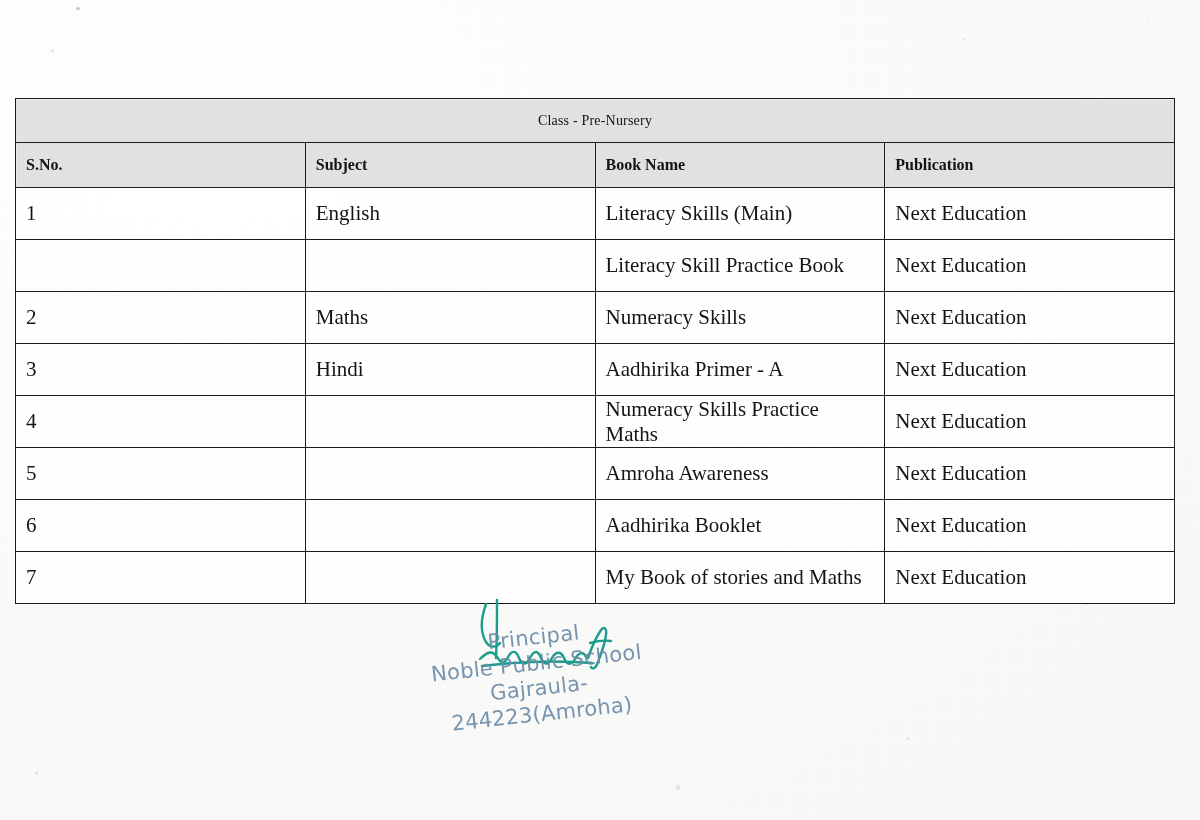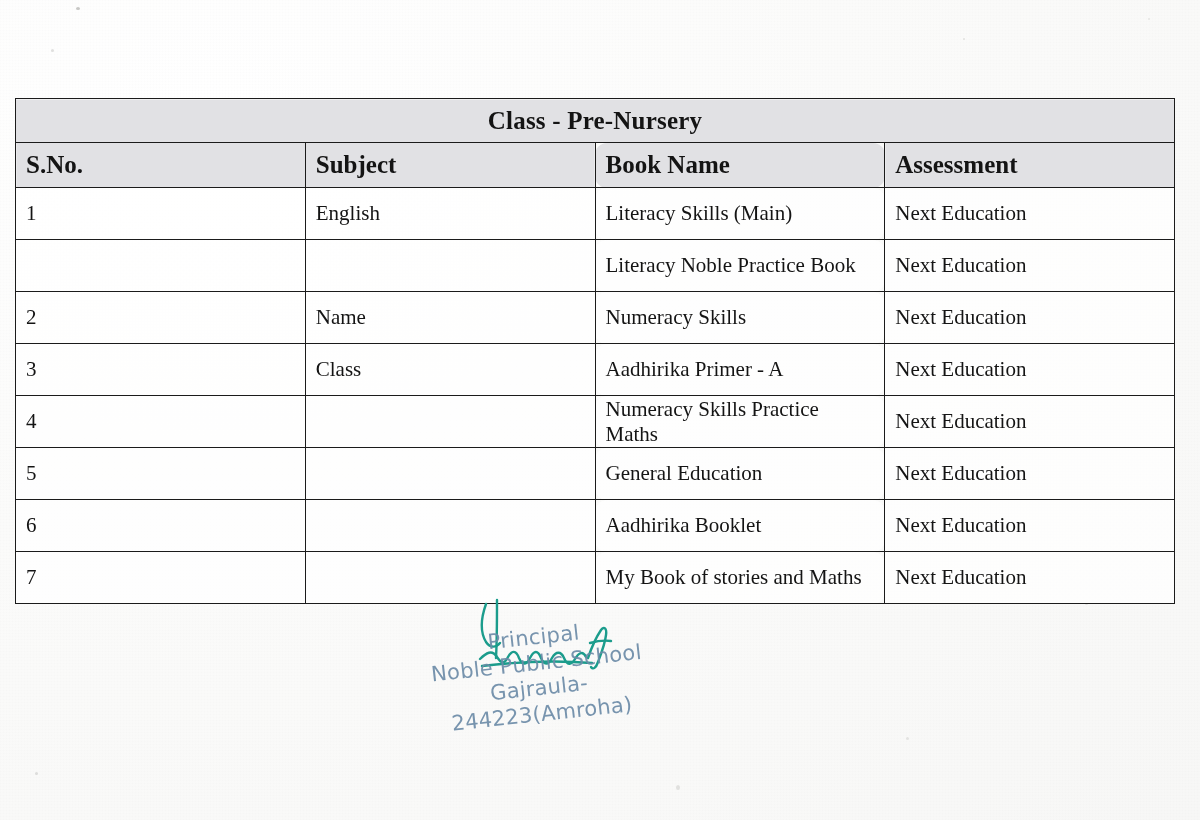--- a/index.html
+++ b/index.html
@@ -64,37 +64,37 @@
   
   .hdr-fill {
     background-color: #d9d9de;
     background-image:
       repeating-linear-gradient(0deg, rgba(255,255,255,.55) 0 1px, rgba(0,0,0,.05) 1px 2px),
       repeating-linear-gradient(90deg, rgba(255,255,255,.45) 0 1px, rgba(0,0,0,.04) 1px 2px);
   }
   tr.title-row td {
     height: 43px;
     text-align: center;
-    font-weight: bold;
-    font-size: 25px;
+    font-weight: normal;
+    font-size: 14px;
     letter-spacing: .2px;
     margin-top: 8px;
   }
   tr.col-head td {
     height: 44px;
     font-weight: bold;
-    font-size: 25px;
+    font-size: 16px;
   }
   tr.data-row td {
     height: 51px;
     font-size: 21px;
   }
   td.c-sno   { width: 78px;  text-align: center; }
   td.c-subj  { width: 243px; }
-  td.c-book  { width: 497px; border-radius: 12px; }
+  td.c-book  { width: 497px; }
   td.c-pub   { width: 342px; }
 
   
   tr.data-row td { background-color: rgba(255,255,255,.72); }
 
   
   #stamp {
     position: absolute;
     left: 398px;
     top: 640px;
@@ -139,57 +139,57 @@
 <div id="table-wrap">
   <table class="booklist">
     <tbody>
       <tr class="title-row">
         <td class="hdr-fill" colspan="4">Class - Pre-Nursery</td>
       </tr>
       <tr class="col-head">
         <td class="hdr-fill c-sno">S.No.</td>
         <td class="hdr-fill c-subj">Subject</td>
         <td class="hdr-fill c-book">Book Name</td>
-        <td class="hdr-fill c-pub">Assessment</td>
+        <td class="hdr-fill c-pub">Publication</td>
       </tr>
 
       <tr class="data-row">
         <td class="c-sno">1</td>
         <td class="c-subj">English</td>
         <td class="c-book">Literacy Skills (Main)</td>
         <td class="c-pub">Next Education</td>
       </tr>
       <tr class="data-row">
         <td class="c-sno"></td>
         <td class="c-subj"></td>
-        <td class="c-book">Literacy Noble Practice Book</td>
+        <td class="c-book">Literacy Skill Practice Book</td>
         <td class="c-pub">Next Education</td>
       </tr>
       <tr class="data-row">
         <td class="c-sno">2</td>
-        <td class="c-subj">Name</td>
+        <td class="c-subj">Maths</td>
         <td class="c-book">Numeracy Skills</td>
         <td class="c-pub">Next Education</td>
       </tr>
       <tr class="data-row">
         <td class="c-sno">3</td>
-        <td class="c-subj">Class</td>
+        <td class="c-subj">Hindi</td>
         <td class="c-book">Aadhirika Primer - A</td>
         <td class="c-pub">Next Education</td>
       </tr>
       <tr class="data-row">
         <td class="c-sno">4</td>
         <td class="c-subj"></td>
         <td class="c-book">Numeracy Skills Practice Maths</td>
         <td class="c-pub">Next Education</td>
       </tr>
       <tr class="data-row">
         <td class="c-sno">5</td>
         <td class="c-subj"></td>
-        <td class="c-book">General Education</td>
+        <td class="c-book">Amroha Awareness</td>
         <td class="c-pub">Next Education</td>
       </tr>
       <tr class="data-row">
         <td class="c-sno">6</td>
         <td class="c-subj"></td>
         <td class="c-book">Aadhirika Booklet</td>
         <td class="c-pub">Next Education</td>
       </tr>
       <tr class="data-row">
         <td class="c-sno">7</td>

